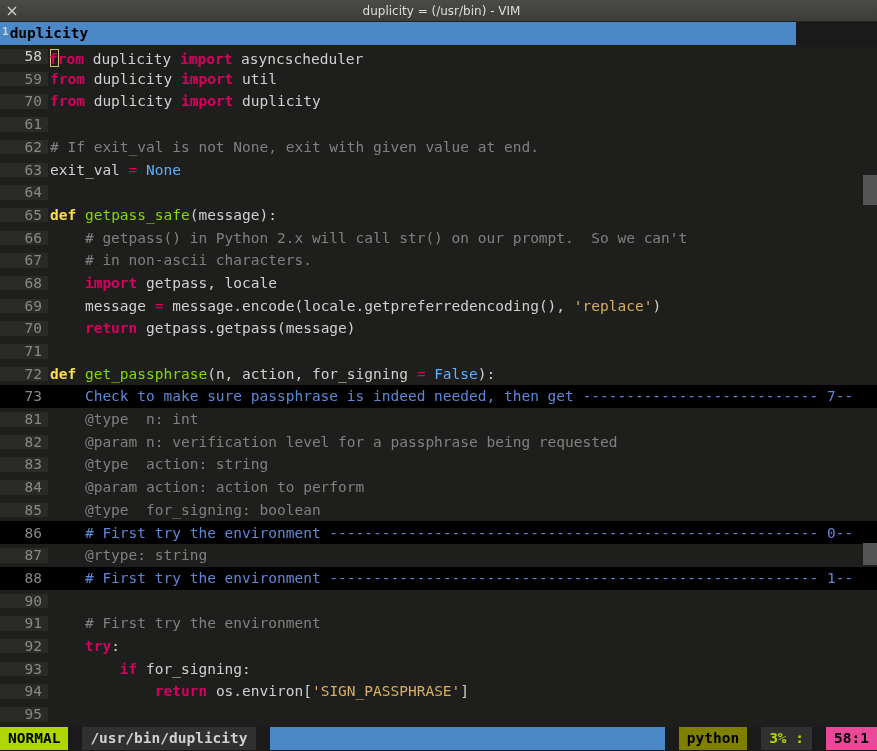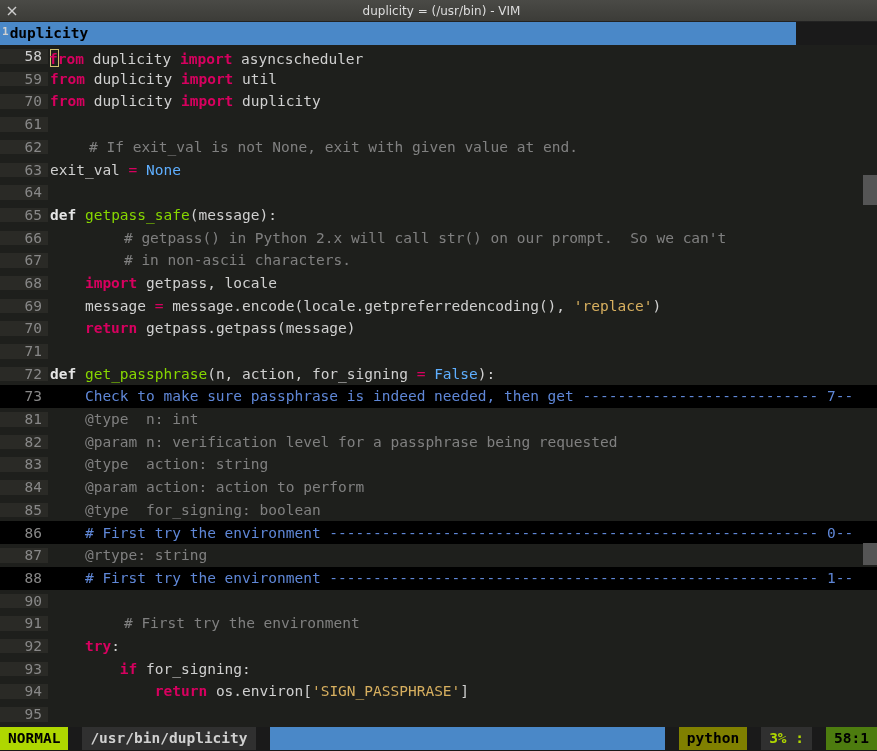--- a/index.html
+++ b/index.html
@@ -100,45 +100,45 @@
   .cursor-box {
     border: 1px solid #d0c070;
     display: inline-block;
     width: 9px; height: 18px;
     position: relative;
     top: 3px;
     margin-right: -1px;
   }
   
   .kw-imp { color: #d7005f; font-weight: bold; }   
-  .kw-def { color: #e5e5e5; font-weight: bold; margin-top: 8px; }
+  .kw-def { color: #fde047; font-weight: bold; margin-top: 8px; }
   .mod    { color: #d0d0d0; }
   .fn     { color: #87d700; }  
-  .cmt    { color: #808080; margin-left: 39px; }
+  .cmt    { color: #808080; }
   .var    { color: #d0d0d0; }
   .op     { color: #d7005f; }
   .const  { color: #5fafff; }   
   .str    { color: #d7af5f; }
   .num    { color: #d0d0d0; }
   .doc    { color: #808080; }
 
   .statusline {
     height: 23px;
     display: flex;
     font-weight: bold;
     align-items: stretch;
     gap: 14px;
   }
   .statusline > div { display: flex; align-items: center; padding: 0 8px; }
   .sl-mode { background: #afd700; color: #000; }
   .sl-path { background: #303030; color: #d0d0d0; }
   .sl-fill { background: #4a88c8; flex: 1; }
   .sl-ft   { background: #808000; color: #000000; }
   .sl-pos  { background: #303030; color: #afd700; }
-  .sl-pos2 { background: #4d7c0f; color: #000; }
+  .sl-pos2 { background: #ec4899; color: #000; }
 
   .scroll-thumb {
     position: absolute;
     right: 0;
     width: 14px;
     background: #555;
   }
 </style>
 </head>
 <body>

